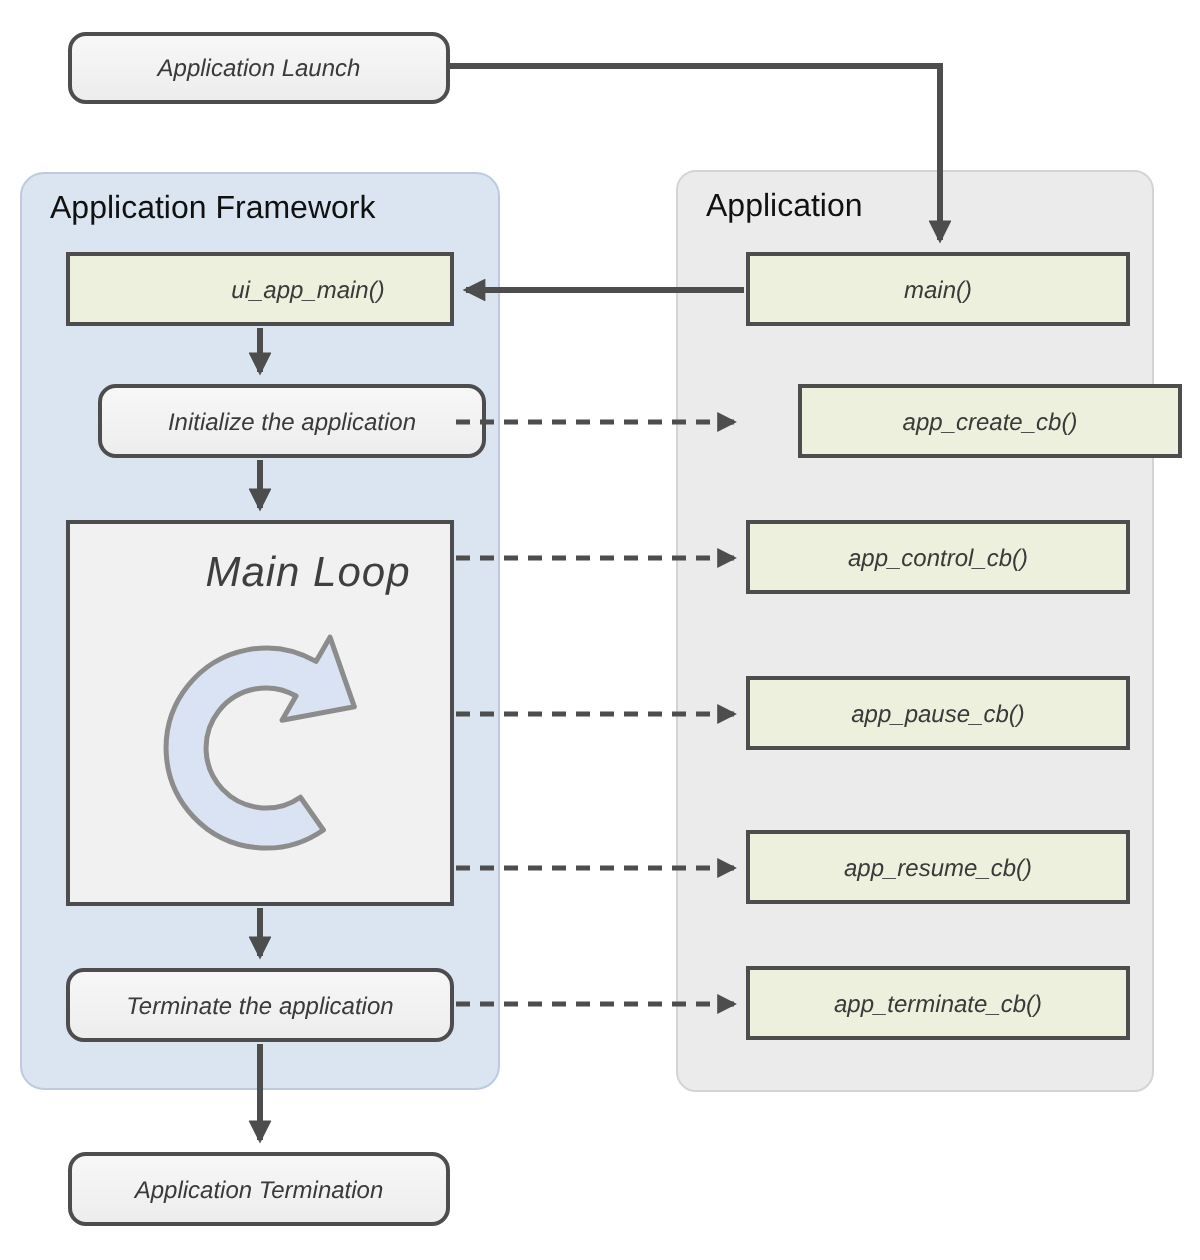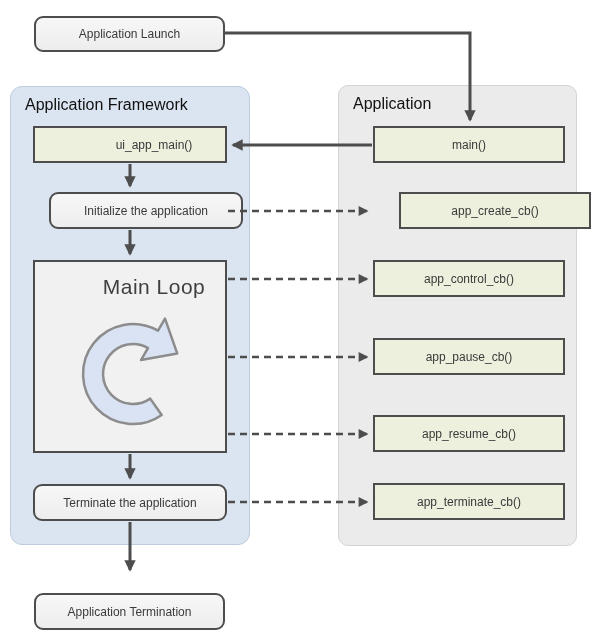--- a/index.html
+++ b/index.html
@@ -24,20 +24,21 @@
   .panel-title{
     position:absolute;left:14px;top:9px;
     font-size:16px;font-weight:normal;color:var(--title,#111111);
   }
   .node{
     position:absolute;box-sizing:border-box;z-index:2;
     display:flex;align-items:center;justify-content:center;
     border:2px solid var(--border,#4d4d4d);
     font-size:12px;color:var(--text,#3a3a3a);
     background:var(--node,#f2f2f2);
+    font-style:italic;
   }
   .node.rounded{border-radius:9px;background:linear-gradient(#f7f7f7,#ededed);}
   .node.green{background:var(--green,#eef0de);}
   .node.big{flex-direction:column;justify-content:flex-start;background:#f1f1f1;}
   .big-title{
     margin-top:13px;font-size:21px;color:#3f3f3f;letter-spacing:0.5px;
   }
   .loop-icon{position:absolute;left:38px;top:52px;width:120px;height:120px;}
   .loop-icon path{
     fill:var(--icon-fill,#dae3f3);
@@ -86,21 +87,21 @@
     <line class="solid" x1="130" y1="522" x2="130" y2="570" marker-end="url(#ah)"></line>
 
     <line class="dashed" x1="228" y1="211" x2="367" y2="211" marker-end="url(#ah)"></line>
     <line class="dashed" x1="228" y1="279" x2="367" y2="279" marker-end="url(#ah)"></line>
     <line class="dashed" x1="228" y1="357" x2="367" y2="357" marker-end="url(#ah)"></line>
     <line class="dashed" x1="228" y1="434" x2="367" y2="434" marker-end="url(#ah)"></line>
     <line class="dashed" x1="228" y1="502" x2="367" y2="502" marker-end="url(#ah)"></line>
   </svg>
 
   <div class="node rounded" style="left:34px;top:16px;width:191px;height:36px;">Application Launch</div>
-  <div class="node rounded" style="left:34px;top:593px;width:191px;height:37px;">Application Termination</div>
+  <div class="node rounded" style="left:34px;top:576px;width:191px;height:37px;">Application Termination</div>
 
   <div class="node green" style="left:33px;top:126px;width:194px;height:37px;padding-left:48px;">ui_app_main()</div>
   <div class="node rounded" style="left:33px;top:192px;width:194px;height:37px;margin-left:16px;">Initialize the application</div>
 
   <div class="node big" style="left:33px;top:260px;width:194px;height:193px;padding-left:48px;">
     <div class="big-title">Main Loop</div>
     <svg class="loop-icon" viewBox="0 0 120 120">
       <path d="M 88.7 101.0
                A 50 50 0 1 1 85.0 16.7
                L 92.0 4.6

